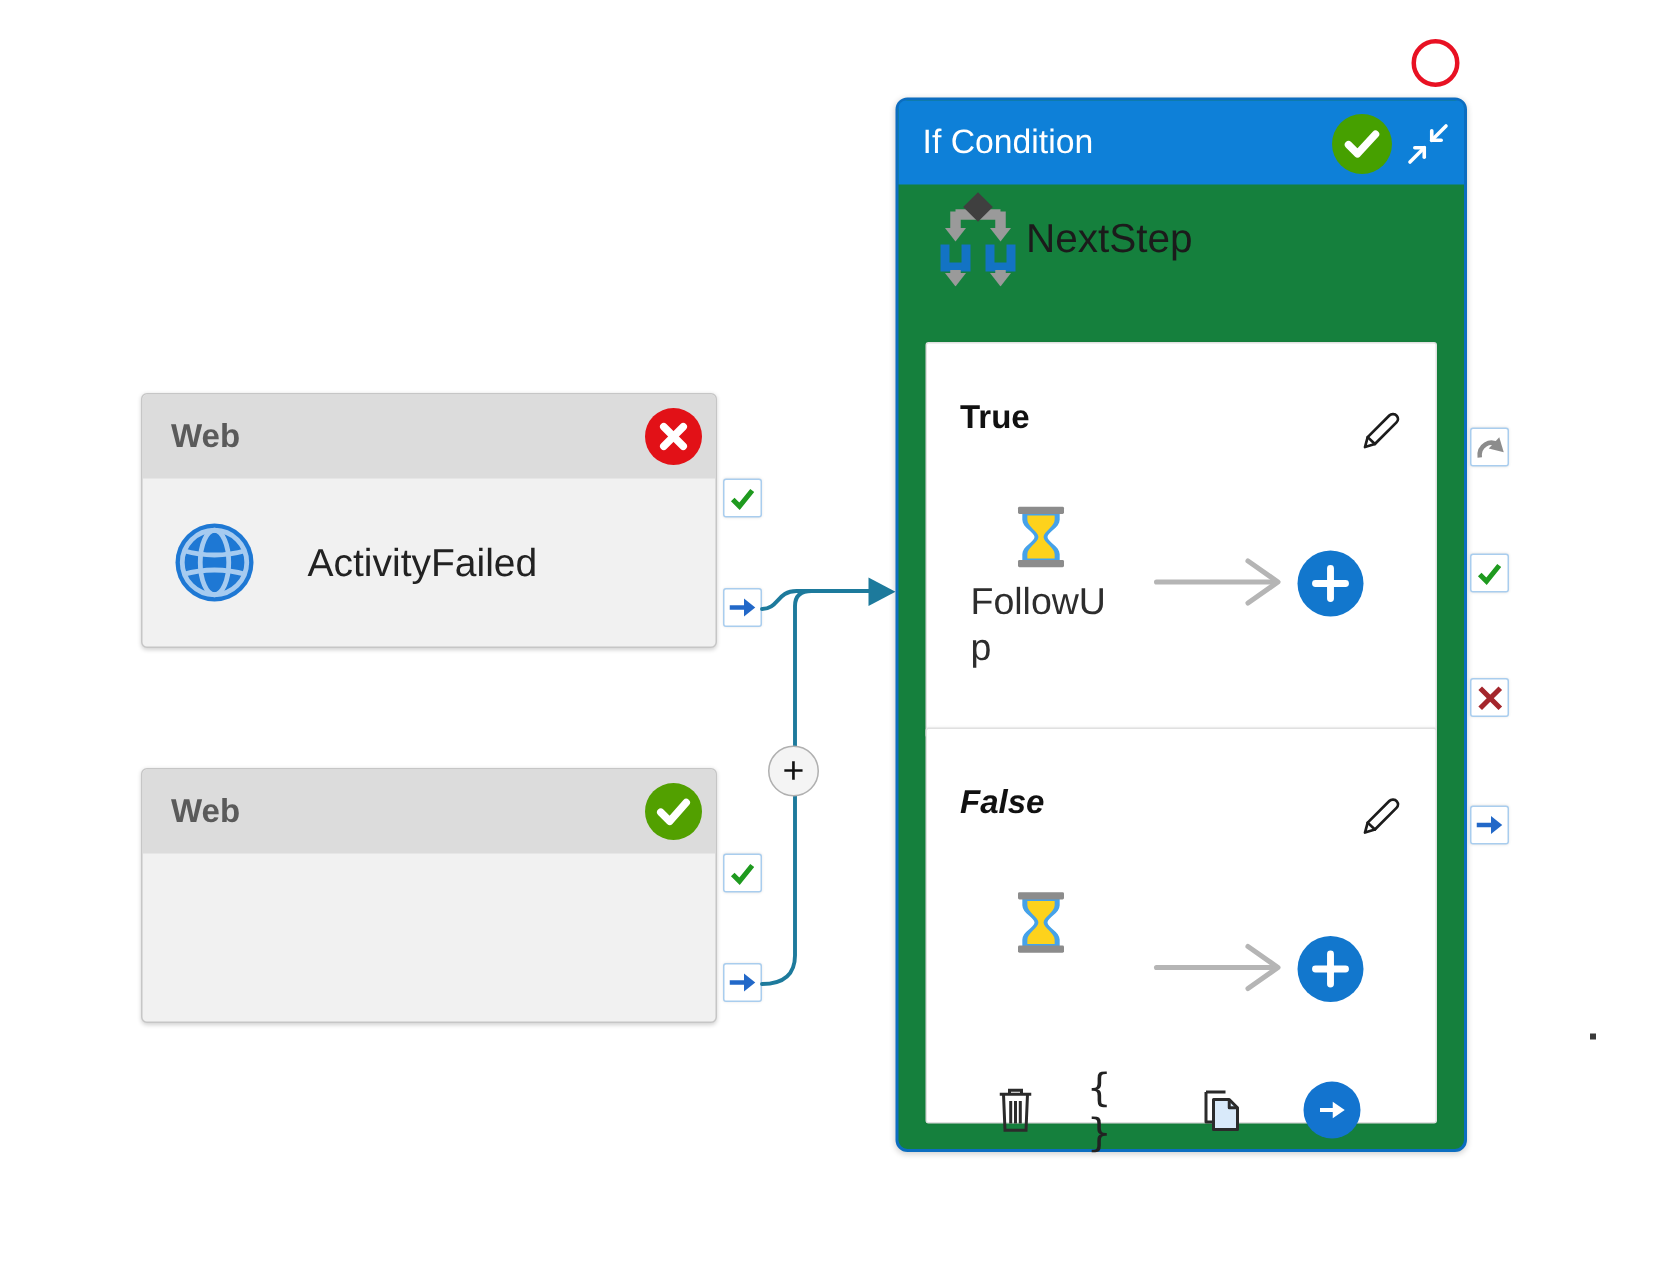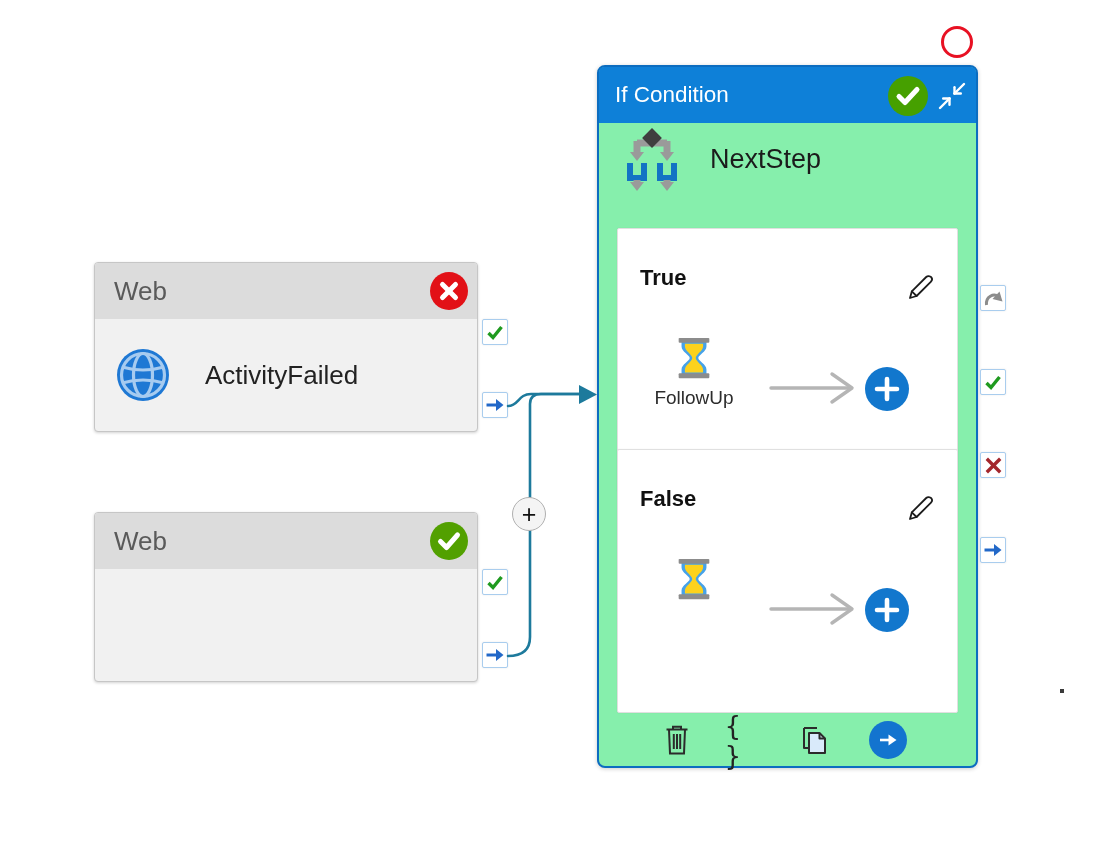--- a/index.html
+++ b/index.html
@@ -4,55 +4,55 @@
 <style>
   html,body{margin:0;padding:0;background:#fff;font-family:"Liberation Sans",sans-serif;}
   #canvas{position:relative;width:1110px;height:847px;background:#fff;overflow:hidden;}
 
   
   .web-box{position:absolute;width:384px;height:170px;background:#f1f1f1;border:1px solid #c6c6c6;
            border-radius:4px;box-shadow:0 1px 3px rgba(0,0,0,.18);box-sizing:border-box;}
   .web-box.b1{left:94px;top:262px;} .web-box.b2{left:94px;top:512px;}
   .web-header{height:56px;background:#dcdcdc;border-radius:3px 3px 0 0;display:flex;align-items:center;
               padding:0 9px 0 19px;box-sizing:border-box;}
-  .web-type{font-size:26px;color:#5a5a5a;}
+  .web-type{font-size:22px;color:#5a5a5a;font-weight:bold;}
   .status-badge{margin-left:auto;width:38px;height:38px;}
   .web-body{height:112px;display:flex;align-items:center;padding-left:20px;gap:34px;}
   .web-name{font-size:26px;color:#222;}
   .globe{width:56px;height:56px;flex:0 0 auto;}
 
   
   .port{position:absolute;width:26px;height:26px;background:#fff;border:1px solid #a9cdee;border-radius:2px;
         display:flex;align-items:center;justify-content:center;box-sizing:border-box;box-shadow:0 0 2px rgba(0,0,0,.10);}
 
   
   #connector-layer{position:absolute;left:0;top:0;}
   .link-plus{position:absolute;left:512px;top:497px;width:34px;height:34px;border-radius:50%;
              background:#f4f4f4;border:1.5px solid #b0b0b0;box-sizing:border-box;display:flex;
              align-items:center;justify-content:center;font-size:25px;font-weight:300;color:#111;line-height:1;}
 
   
-  .if-panel{position:absolute;left:597px;top:65px;width:381px;height:703px;background:#86efac;
+  .if-panel{position:absolute;left:597px;top:65px;width:381px;height:703px;background:#15803d;
             border:2px solid #0c6dc0;border-radius:8px;box-sizing:border-box;box-shadow:0 1px 4px rgba(0,0,0,.2);}
   .if-header{position:absolute;left:0;top:0;width:100%;height:56px;background:#0e80d8;border-radius:5px 5px 0 0;
              display:flex;align-items:center;padding-left:16px;box-sizing:border-box;}
   .if-title{font-size:22.5px;color:#fff;}
   .if-status{position:absolute;left:289px;top:9px;width:40px;height:40px;}
   .collapse-btn{position:absolute;left:339px;top:15px;width:28px;height:28px;cursor:pointer;}
-  .if-name-row{position:absolute;left:21px;top:60px;display:flex;align-items:center;gap:26px;}
+  .if-name-row{position:absolute;left:21px;top:60px;display:flex;align-items:center;}
   .if-icon{width:64px;height:64px;}
   .if-name{font-size:27px;color:#1b1b1b;}
 
   .branch-card{position:absolute;left:18px;width:341px;height:264px;background:#fff;border:1px solid #e0e0e0;
                border-radius:2px;box-sizing:border-box;box-shadow:0 0 2px rgba(0,0,0,.06);}
-  .branch-card.true{top:161px;} .branch-card.false{top:382px;}
+  .branch-card.true{top:161px;} .branch-card.false{top:418px;font-style:italic;}
   .branch-label{position:absolute;left:22px;top:36px;font-size:22px;font-weight:700;color:#111;}
   .edit-icon{position:absolute;right:22px;top:42px;width:32px;height:32px;cursor:pointer;}
   .activity-node{position:absolute;left:26px;top:106px;width:100px;display:flex;flex-direction:column;align-items:center;}
-  .node-label{margin-top:5px;font-size:19px;color:#2d2d2d;line-height:1.22;max-width:94px;word-break:break-all;text-align:left;}
+  .node-label{margin-top:5px;font-size:25px;color:#2d2d2d;line-height:1.22;max-width:94px;word-break:break-all;text-align:left;}
   .hourglass{width:46px;height:46px;}
   .flow-arrow{position:absolute;left:150px;top:141px;width:100px;height:36px;}
   .add-btn{position:absolute;left:247px;top:138px;width:44px;height:44px;border-radius:50%;background:#1277cd;
            display:flex;align-items:center;justify-content:center;cursor:pointer;}
 
   .panel-toolbar-item{position:absolute;display:flex;align-items:center;justify-content:center;cursor:pointer;}
   .tb-delete{left:62px;top:656px;width:32px;height:34px;}
   .tb-code{left:126px;top:657px;width:44px;height:34px;font:26px "DejaVu Sans Mono",monospace;color:#222;}
   .tb-copy{left:198px;top:656px;width:34px;height:34px;}
   .tb-nav{left:270px;top:654px;width:38px;height:38px;border-radius:50%;background:#1374cf;}

